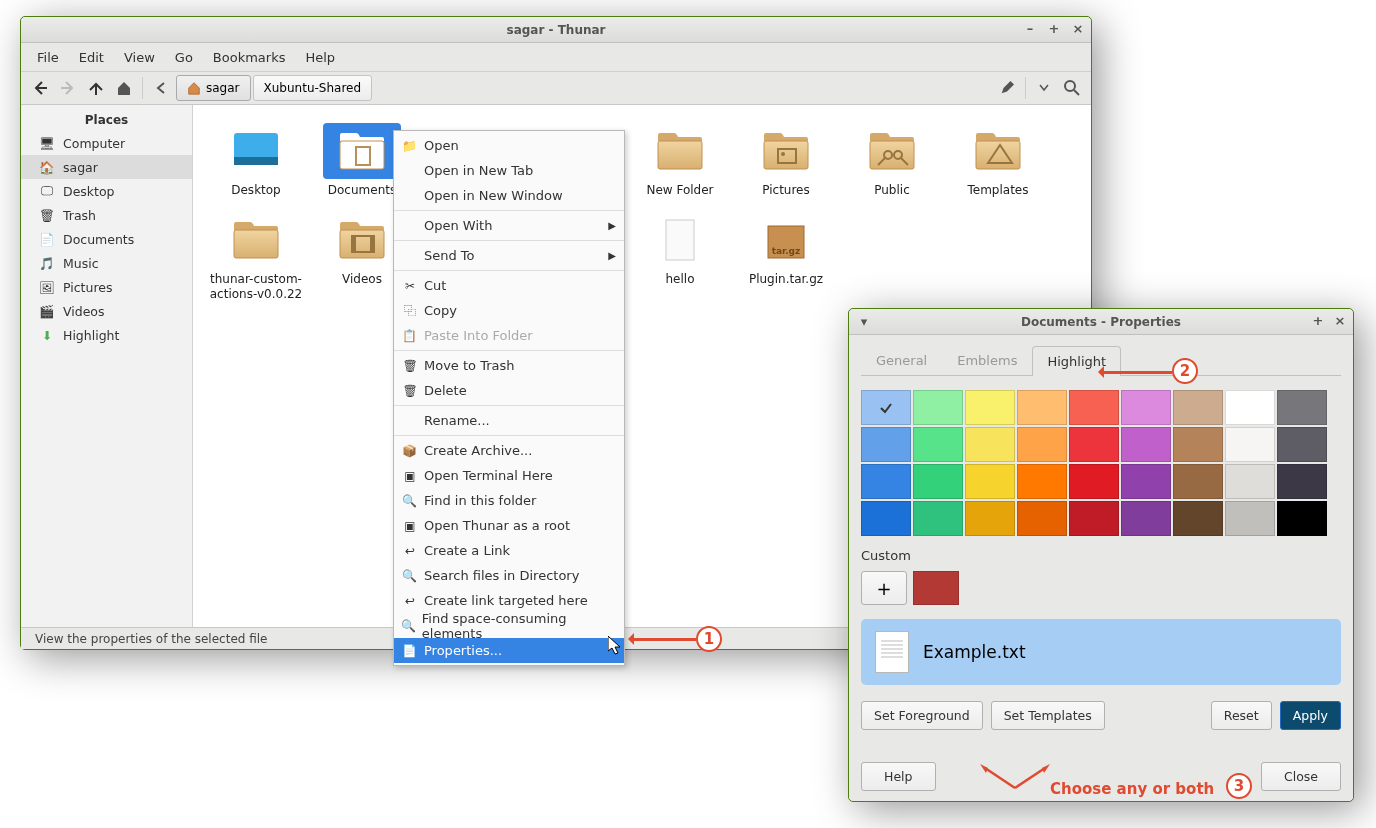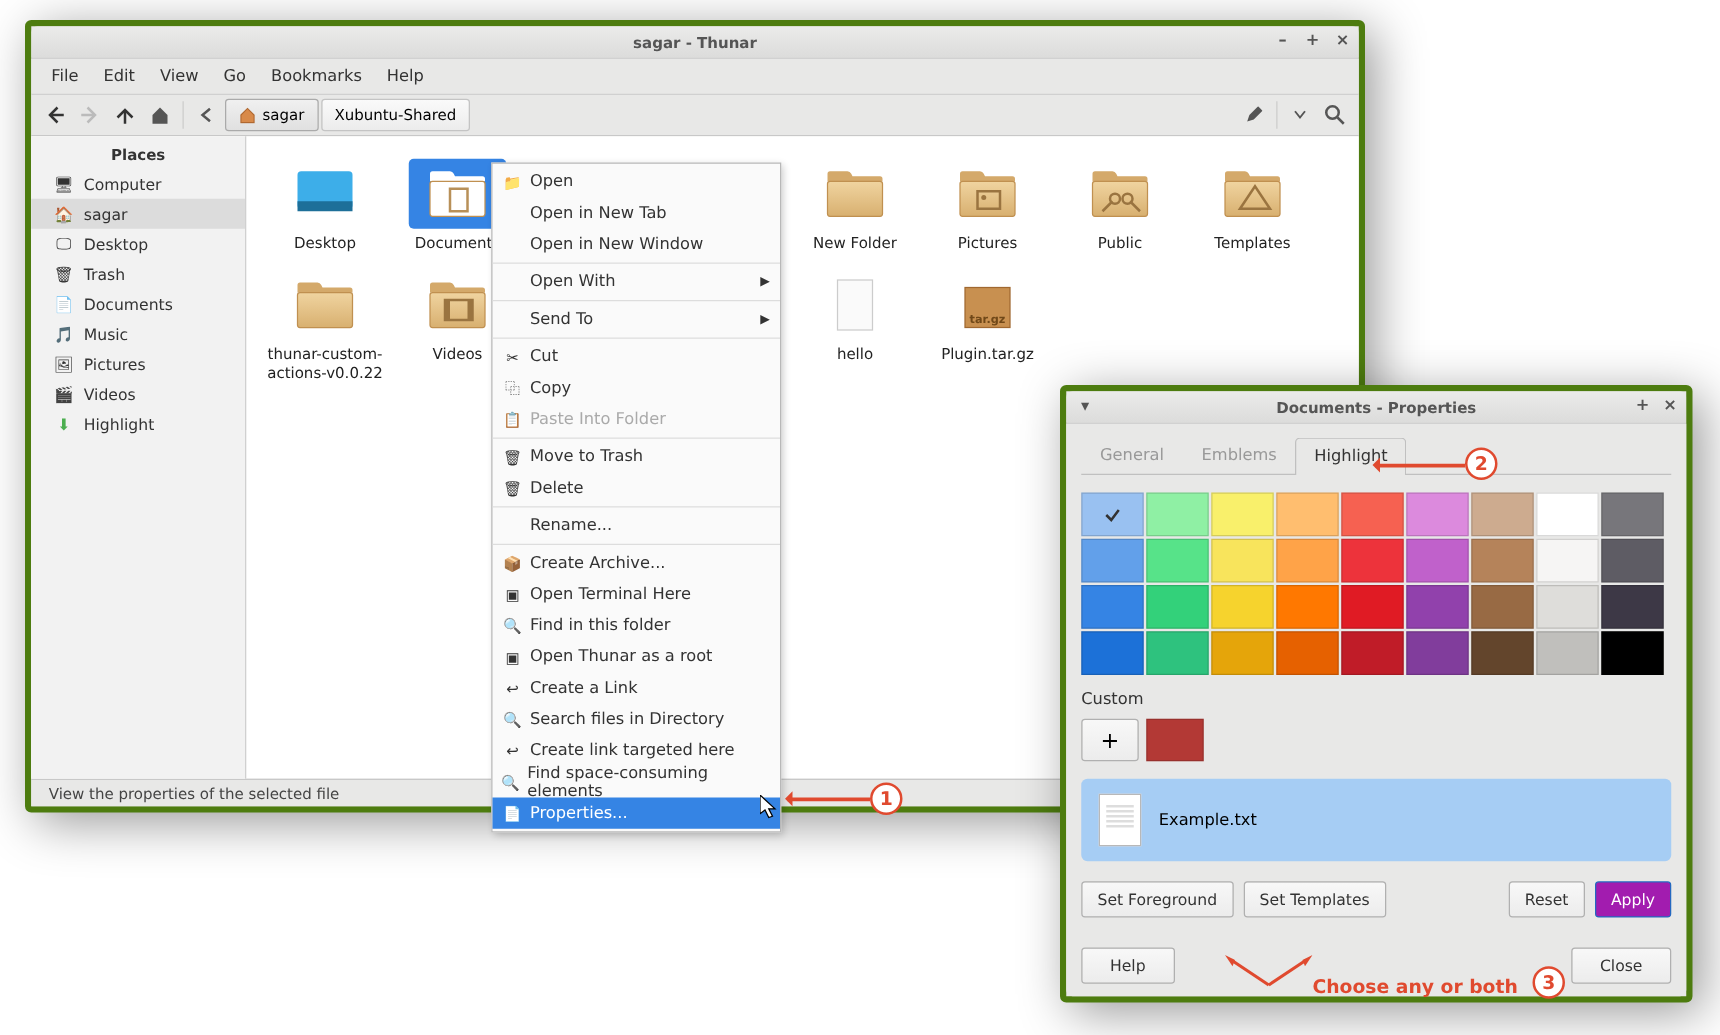--- a/index.html
+++ b/index.html
@@ -1,19 +1,19 @@
 <!DOCTYPE html>
 <html><head>
 <meta charset="utf-8">
 <style>
 * { box-sizing: border-box; margin: 0; padding: 0; font-family: "DejaVu Sans", "Liberation Sans", sans-serif; }
 body { background: #fff; width: 1376px; height: 828px; position: relative; overflow: hidden; }
 
 
-.window { position: absolute; background: #e8e8e7; border: 5px solid #4d7c0f; border-radius: 5px; }
+.window { position: absolute; background: #e8e8e7; border: 1px solid #4d7c0f; border-radius: 5px; }
 .window-shadow { filter: drop-shadow(8px 8px 20px rgba(0,0,0,0.4)); }
 .main-window { left: 20px; top: 16px; width: 1072px; height: 634px; }
 .titlebar { height: 26px; background: linear-gradient(#ebebea, #dcdcdb); border-bottom: 1px solid #c0c0c0; display: flex; align-items: center; justify-content: center; position: relative; font-size: 12px; font-weight: bold; color: #555; border-radius: 5px 5px 0 0; }
 .titlebar-btns { position: absolute; right: 6px; top: 4px; display: flex; gap: 10px; }
 .titlebar-btn { width: 14px; height: 14px; display: flex; align-items: center; justify-content: center; color: #555; font-size: 13px; cursor: pointer; }
 .menubar { height: 28px; background: #e8e8e7; display: flex; align-items: center; padding: 0 6px; gap: 0; font-size: 13px; }
 .menubar-item { padding: 4px 10px; cursor: pointer; color: #333; }
 .toolbar { height: 34px; background: #e8e8e7; border-top: 1px solid #d0d0d0; border-bottom: 1px solid #c8c8c8; display: flex; align-items: center; padding: 0 6px; gap: 2px; }
 .tb-btn { width: 26px; height: 26px; display: flex; align-items: center; justify-content: center; color: #444; border-radius: 3px; cursor: pointer; }
 .tb-btn.disabled { color: #aaa; }
@@ -57,21 +57,21 @@
 .color-cell { border: 1px solid rgba(0,0,0,0.15); cursor: pointer; display: flex; align-items: center; justify-content: center; }
 .custom-label { font-size: 13px; color: #333; margin-top: 12px; }
 .custom-row { display: flex; gap: 6px; margin-top: 8px; }
 .custom-btn { width: 46px; height: 34px; border: 1px solid #b0b0b0; border-radius: 3px; background: linear-gradient(#f8f8f8,#ececec); display: flex; align-items: center; justify-content: center; font-size: 18px; cursor: pointer; }
 .custom-swatch { width: 46px; height: 34px; background: #b33935; border: 1px solid rgba(0,0,0,0.15); }
 .preview-box { margin-top: 14px; background: #a6cdf4; border-radius: 5px; padding: 12px 14px; display: flex; align-items: center; gap: 14px; }
 .doc-preview { width: 34px; height: 42px; background: #fff; border: 1px solid #b8b8b8; position: relative; }
 .doc-preview::before { content: ""; position: absolute; top: 8px; left: 5px; right: 5px; height: 2px; background: #ddd; box-shadow: 0 4px 0 #ddd, 0 8px 0 #ddd, 0 12px 0 #ddd, 0 16px 0 #ddd; }
 .action-row { display: flex; gap: 8px; margin-top: 16px; }
 .btn { padding: 6px 12px; font-size: 12.5px; border: 1px solid #b0b0b0; border-radius: 3px; background: linear-gradient(#f8f8f8,#ececec); cursor: pointer; color: #333; }
-.btn.primary { background: #a21caf; border-color: #2468c0; color: #fff; }
+.btn.primary { background: #0c4a6e; border-color: #2468c0; color: #fff; }
 .action-row .spacer { flex: 1; }
 .footer-row { margin-top: auto; padding-top: 14px; display: flex; }
 .footer-row .spacer { flex: 1; }
 
 
 .anno-circle { position: absolute; width: 26px; height: 26px; border: 2.5px solid #e04a2f; border-radius: 50%; background: #fff; display: flex; align-items: center; justify-content: center; color: #e04a2f; font-weight: bold; font-size: 15px; }
 .anno-arrow { position: absolute; height: 2.5px; background: #e04a2f; }
 .anno-arrow::before { content: ""; position: absolute; left: -8px; top: -5px; border: 6px solid transparent; border-right-color: #e04a2f; }
 .anno-text { position: absolute; color: #e04a2f; font-weight: bold; font-size: 15px; }
 .cursor-arrow { position: absolute; pointer-events: none; }
@@ -569,21 +569,21 @@
       </div>
 
     <div class="custom-label">Custom</div>
     <div class="custom-row">
       <div class="custom-btn">+</div>
       <div class="custom-swatch" id="customsw" style="background: rgb(179, 57, 53);"></div>
     </div>
 
     <div class="preview-box">
       <div class="doc-preview"></div>
-      <span style="font-size:13px">Example.txt</span>
+      <span style="font-size:17px">Example.txt</span>
     </div>
 
     <div class="action-row">
       <button class="btn">Set Foreground</button>
       <button class="btn">Set Templates</button>
       <span class="spacer"></span>
       <button class="btn">Reset</button>
       <button class="btn primary">Apply</button>
     </div>
 

